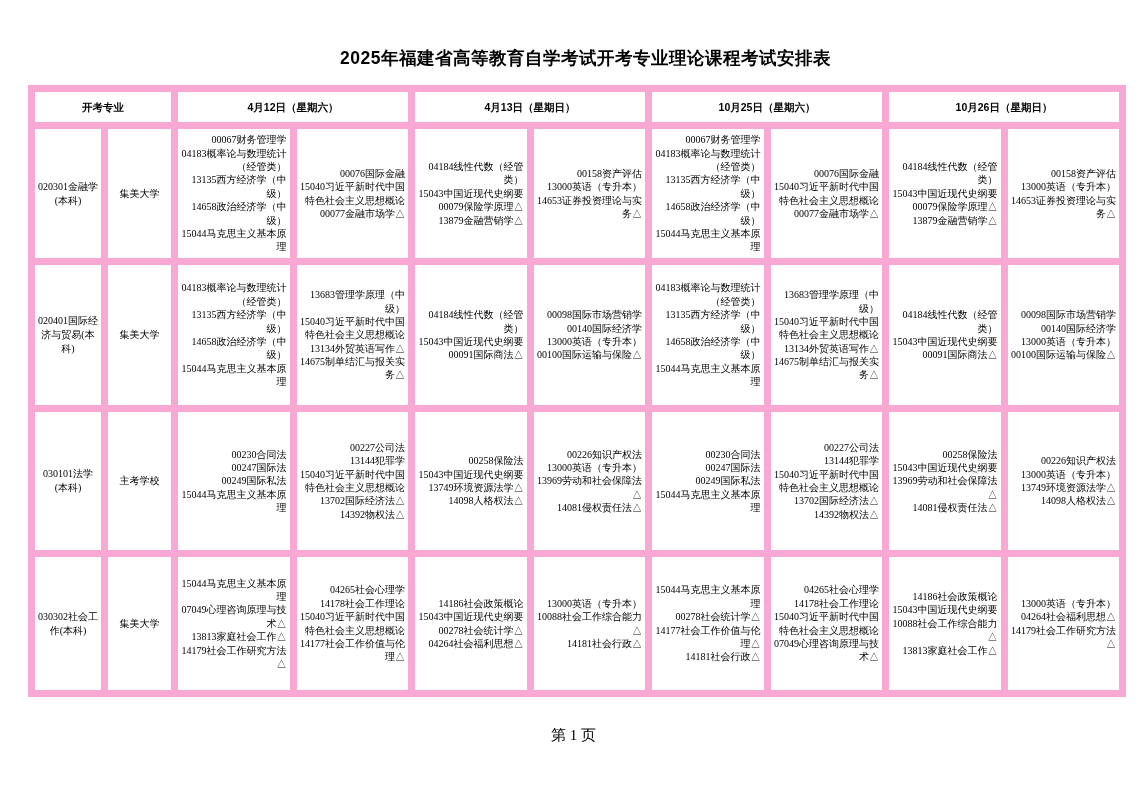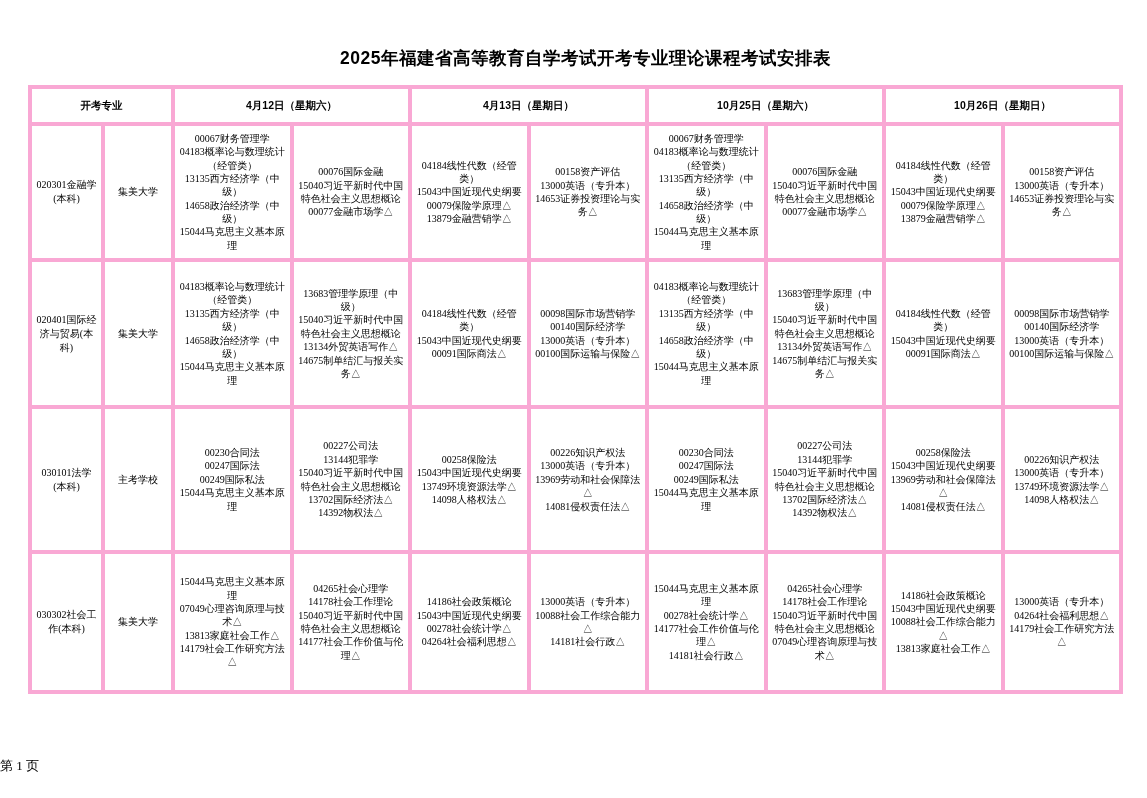--- a/index.html
+++ b/index.html
@@ -26,21 +26,21 @@
   table.sched {
     position: absolute;
     left: 28px;
     top: 85px;
     width: 1091px;
     border-collapse: collapse;
     table-layout: fixed;
     border: 2px solid #000;
   }
   table.sched th, table.sched td {
-    border: 4px solid #f9a8d4;
+    border: 7px solid #f9a8d4;
     padding: 1px 3px;
     vertical-align: middle;
     overflow: hidden;
   }
   table.sched th {
     font-family: "Liberation Sans", sans-serif;
     font-weight: bold;
     font-size: 10.5px;
     text-align: center;
     white-space: pre-line;
@@ -51,32 +51,33 @@
   tr.r-data1 { height: 136px; }
   tr.r-data2 { height: 147px; }
   tr.r-data3 { height: 145px; }
   tr.r-data4 { height: 140px; }
   td.code, td.school {
     text-align: center;
     font-size: 10px;
     line-height: 1.4;
   }
   td.courses {
-    text-align: center;
+    text-align: right;
     font-size: 10px;
     line-height: 1.34;
     white-space: pre-line;
     word-break: break-all;
   }
   .footer {
     position: absolute;
-    top: 757px;
+    top: 726px;
     left: 0;
     width: 100%;
-    font-size: 13px;
+    text-align: center;
+    font-size: 15px;
     font-family: "Liberation Serif", serif;
   }
 </style>
 </head>
 <body>
 
 <div class="page">
   <div class="title">2025年福建省高等教育自学考试开考专业理论课程考试安排表</div>
 
   <table class="sched">

